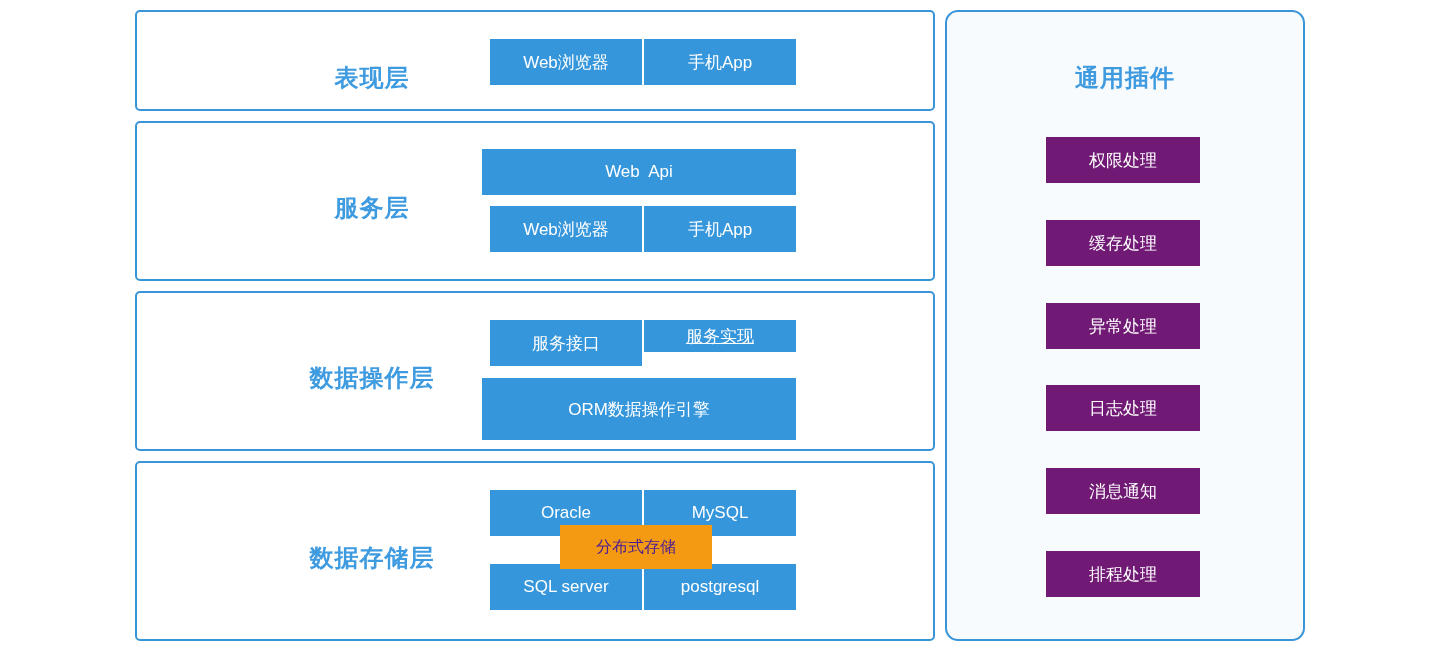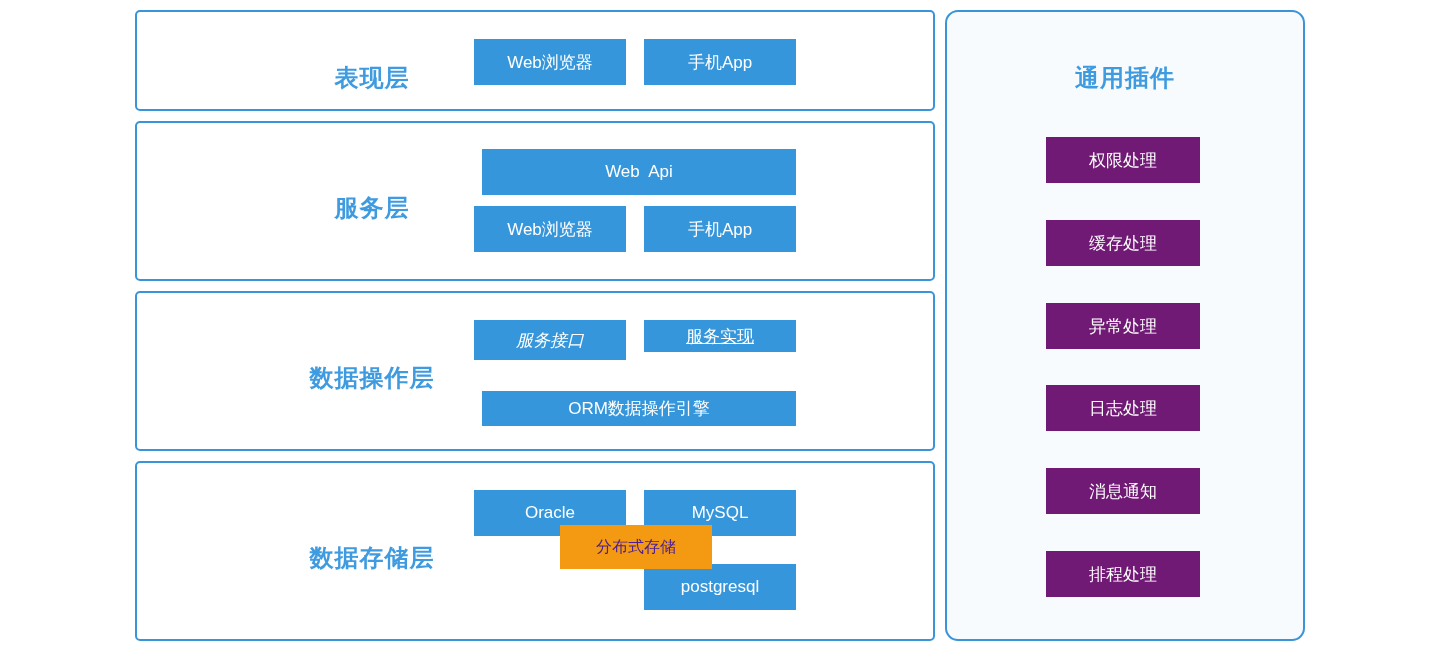--- a/index.html
+++ b/index.html
@@ -59,36 +59,36 @@
     box-sizing: border-box;
     background: #3596db;
     color: #ffffff;
     font-size: 17px;
     display: flex;
     align-items: center;
     justify-content: center;
     white-space: pre;
   }
   .box.wide   { left: 345px; width: 314px; }   
-  .box.left   { left: 337px; width: 152px; }   
+  .box.left   { left: 353px; width: 152px; }   
   .box.right  { left: 507px; width: 152px; }   
 
   
   .l1-a { top: 27px;  height: 46px; }
   .l1-b { top: 27px;  height: 46px; }
 
   
   .l2-api { top: 26px; height: 46px; }
   .l2-a   { top: 83px; height: 46px; }
   .l2-b   { top: 83px; height: 46px; }
 
   
-  .l3-a   { top: 27px; height: 40px; font-style: italic; }
+  .l3-a   { top: 27px; height: 46px; }
   .l3-b   { top: 27px; height: 32px; text-decoration: underline; }
-  .l3-orm { top: 98px; height: 35px; }
+  .l3-orm { top: 85px; height: 62px; }
 
   
   .l4-a { top: 27px;  height: 46px; }
   .l4-b { top: 27px;  height: 46px; }
   .l4-c { top: 101px; height: 46px; }
   .l4-d { top: 101px; height: 46px; }
 
   
   .overlay-box {
     position: absolute;
@@ -172,20 +172,21 @@
     <div class="layer-title">数据操作层</div>
     <div class="box left l3-a">服务接口</div>
     <div class="box right l3-b">服务实现</div>
     <div class="box wide l3-orm">ORM数据操作引擎</div>
   </div>
 
   <div class="layer layer-4">
     <div class="layer-title">数据存储层</div>
     <div class="box left l4-a">Oracle</div>
     <div class="box right l4-b">MySQL</div>
+    <div class="box left l4-c">SQL server</div>
     <div class="box right l4-d">postgresql</div>
   </div>
 
   <div class="overlay-box">分布式存储</div>
 
   <div class="plugin-panel">
     <div class="plugin-title">通用插件</div>
 
     <div class="plugin-box pb-0">权限处理</div>
     <div class="plugin-box pb-1">缓存处理</div>

